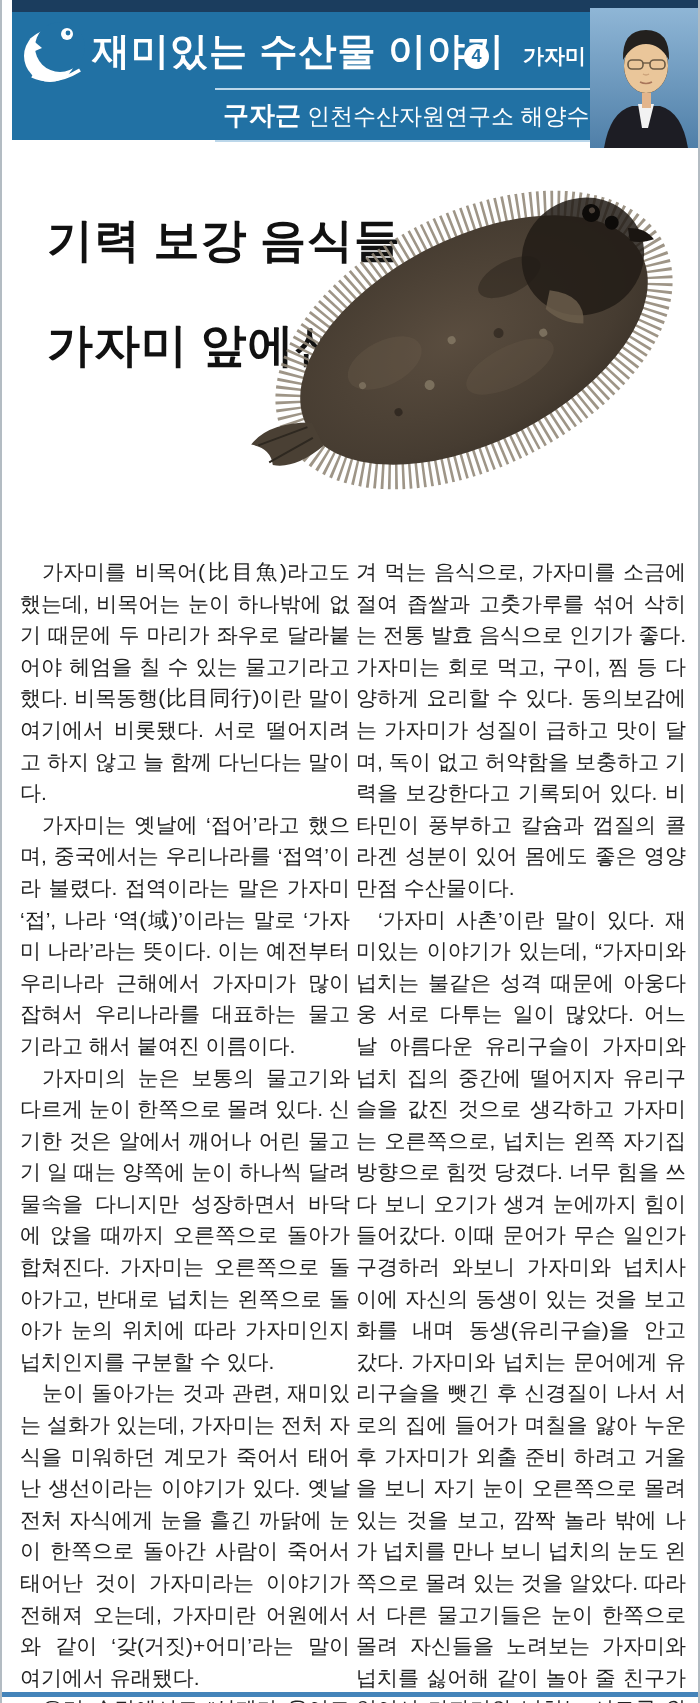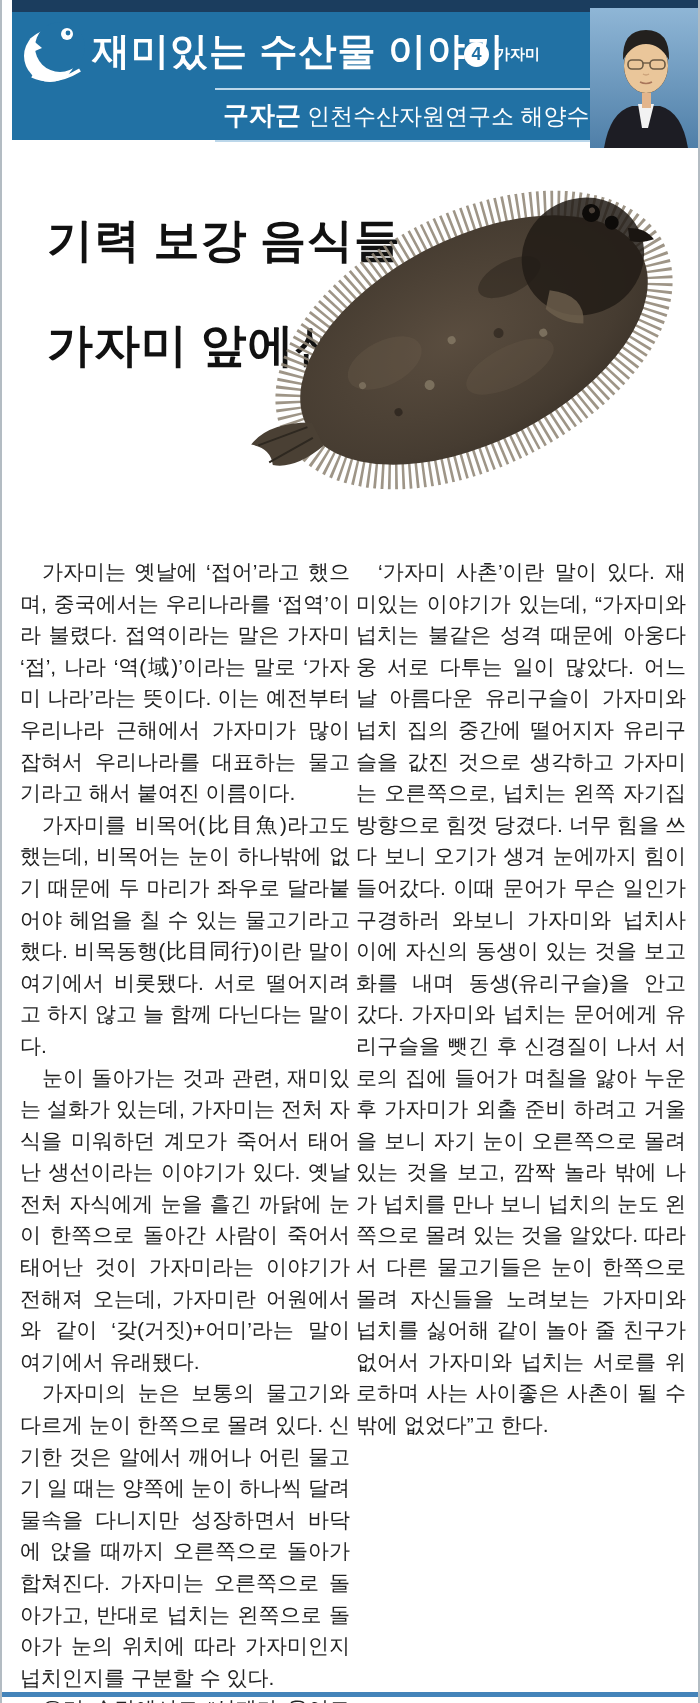--- a/index.html
+++ b/index.html
@@ -15,21 +15,21 @@
   .logo{position:absolute; top:8px; left:8px; width:68px; height:68px;}
   .series-title{
     position:absolute; top:14px; left:80px; color:#ffffff; font-weight:bold;
     font-size:38px; letter-spacing:1px; white-space:nowrap;
   }
   .episode{position:absolute; top:30px; left:452px; display:flex; align-items:center; gap:6px;}
   .episode-badge{
     width:25px; height:25px; border-radius:50%; background:#ffffff; color:#2171a4;
     font-weight:bold; font-size:18px; display:flex; align-items:center; justify-content:center;
   }
-  .episode-subject{color:#ffffff; font-weight:bold; font-size:15px;}
+  .episode-subject{color:#ffffff; font-weight:bold; font-size:21px;margin-left:28px;}
   .byline{
     position:absolute; top:76px; left:203px; width:385px;
     border-top:2px solid #bcd7ea; border-bottom:2px solid #bcd7ea;
     padding:8px 0 7px 8px; color:#ffffff; white-space:nowrap;
   }
   .byline .name{font-weight:bold; font-size:26px; margin-right:6px;}
   .byline .affil{font-size:23px;}
   .portrait{position:absolute; top:8px; left:588px; width:112px; height:140px;}
   
   .headline{
@@ -134,26 +134,27 @@
       <path d="M428,150 Q444,158 446,172 Q432,170 424,162 Z" fill="#1a1511"></path>
 
       <path d="M330,170 Q360,190 345,215 Q325,205 318,185 Z" fill="#6e604e" opacity="0.8"></path>
 
       <path d="M58,180 Q20,160 -6,172 Q10,184 4,200 Q22,214 58,206 Z" fill="#4a4034"></path>
       <path d="M52,182 L0,176 M52,194 L2,196" stroke="#2e2820" stroke-width="2" fill="none"></path>
     </g>
   </svg>
 
   <div class="article-col col-left">
+    <p>가자미를 비목어(比目魚)라고도 했는데, 비목어는 눈이 하나밖에 없기 때문에 두 마리가 좌우로 달라붙어야 헤엄을 칠 수 있는 물고기라고 했다. 비목동행(比目同行)이란 말이 여기에서 비롯됐다. 서로 떨어지려고 하지 않고 늘 함께 다닌다는 말이다.</p>
     <p>가자미는 옛날에 ‘접어’라고 했으며, 중국에서는 우리나라를 ‘접역’이라 불렸다. 접역이라는 말은 가자미 ‘접’, 나라 ‘역(域)’이라는 말로 ‘가자미 나라’라는 뜻이다. 이는 예전부터 우리나라 근해에서 가자미가 많이 잡혀서 우리나라를 대표하는 물고기라고 해서 붙여진 이름이다.</p>
-    <p>가자미를 비목어(比目魚)라고도 했는데, 비목어는 눈이 하나밖에 없기 때문에 두 마리가 좌우로 달라붙어야 헤엄을 칠 수 있는 물고기라고 했다. 비목동행(比目同行)이란 말이 여기에서 비롯됐다. 서로 떨어지려고 하지 않고 늘 함께 다닌다는 말이다.</p>
+    <p>가자미의 눈은 보통의 물고기와 다르게 눈이 한쪽으로 몰려 있다. 신기한 것은 알에서 깨어나 어린 물고기 일 때는 양쪽에 눈이 하나씩 달려 물속을 다니지만 성장하면서 바닥에 앉을 때까지 오른쪽으로 돌아가 합쳐진다. 가자미는 오른쪽으로 돌아가고, 반대로 넙치는 왼쪽으로 돌아가 눈의 위치에 따라 가자미인지 넙치인지를 구분할 수 있다.</p>
     <p>눈이 돌아가는 것과 관련, 재미있는 설화가 있는데, 가자미는 전처 자식을 미워하던 계모가 죽어서 태어난 생선이라는 이야기가 있다. 옛날 전처 자식에게 눈을 흘긴 까닭에 눈이 한쪽으로 돌아간 사람이 죽어서 태어난 것이 가자미라는 이야기가 전해져 오는데, 가자미란 어원에서 와 같이 ‘갖(거짓)+어미’라는 말이 여기에서 유래됐다.</p>
-    <p>가자미의 눈은 보통의 물고기와 다르게 눈이 한쪽으로 몰려 있다. 신기한 것은 알에서 깨어나 어린 물고기 일 때는 양쪽에 눈이 하나씩 달려 물속을 다니지만 성장하면서 바닥에 앉을 때까지 오른쪽으로 돌아가 합쳐진다. 가자미는 오른쪽으로 돌아가고, 반대로 넙치는 왼쪽으로 돌아가 눈의 위치에 따라 가자미인지 넙치인지를 구분할 수 있다.</p>
     <p>우리 속담에서도 “상제가 울어도 제상에 가자미 묻어 가는 것은 안다”는 말이 있다. 정신이 없어 보이는 사람도 제 속셈은 다 있다는 의미다. 또 “가자미 눈으로 본다”는 말도 있다. 옛날 조상들은 항상 오른쪽을 바른 쪽이라고 생각했다. 그래서 바른 쪽에서 왼쪽으로 흘겨보는 눈이란 말이며, 화가 나서 옆으로 흘겨 본다는 의미다.</p>
 
   </div>
   <div class="article-col col-right">
+    <p class="noindent">겨 먹는 음식으로, 가자미를 소금에 절여 좁쌀과 고춧가루를 섞어 삭히는 전통 발효 음식으로 인기가 좋다. 가자미는 회로 먹고, 구이, 찜 등 다양하게 요리할 수 있다. 동의보감에는 가자미가 성질이 급하고 맛이 달며, 독이 없고 허약함을 보충하고 기력을 보강한다고 기록되어 있다. 비타민이 풍부하고 칼슘과 껍질의 콜라겐 성분이 있어 몸에도 좋은 영양만점 수산물이다.</p>
     <p>‘가자미 사촌’이란 말이 있다. 재미있는 이야기가 있는데, “가자미와 넙치는 불같은 성격 때문에 아웅다웅 서로 다투는 일이 많았다. 어느 날 아름다운 유리구슬이 가자미와 넙치 집의 중간에 떨어지자 유리구슬을 값진 것으로 생각하고 가자미는 오른쪽으로, 넙치는 왼쪽 자기집 방향으로 힘껏 당겼다. 너무 힘을 쓰다 보니 오기가 생겨 눈에까지 힘이 들어갔다. 이때 문어가 무슨 일인가 구경하러 와보니 가자미와 넙치사이에 자신의 동생이 있는 것을 보고 화를 내며 동생(유리구슬)을 안고 갔다. 가자미와 넙치는 문어에게 유리구슬을 뺏긴 후 신경질이 나서 서로의 집에 들어가 며칠을 앓아 누운 후 가자미가 외출 준비 하려고 거울을 보니 자기 눈이 오른쪽으로 몰려 있는 것을 보고, 깜짝 놀라 밖에 나가 넙치를 만나 보니 넙치의 눈도 왼쪽으로 몰려 있는 것을 알았다. 따라서 다른 물고기들은 눈이 한쪽으로 몰려 자신들을 노려보는 가자미와 넙치를 싫어해 같이 놀아 줄 친구가 없어서 가자미와 넙치는 서로를 위로하며 사는 사이좋은 사촌이 될 수 밖에 없었다”고 한다.</p>
 
   </div>
 
   <div class="bottom-rule"></div>
 </div>
 
 </body></html>

